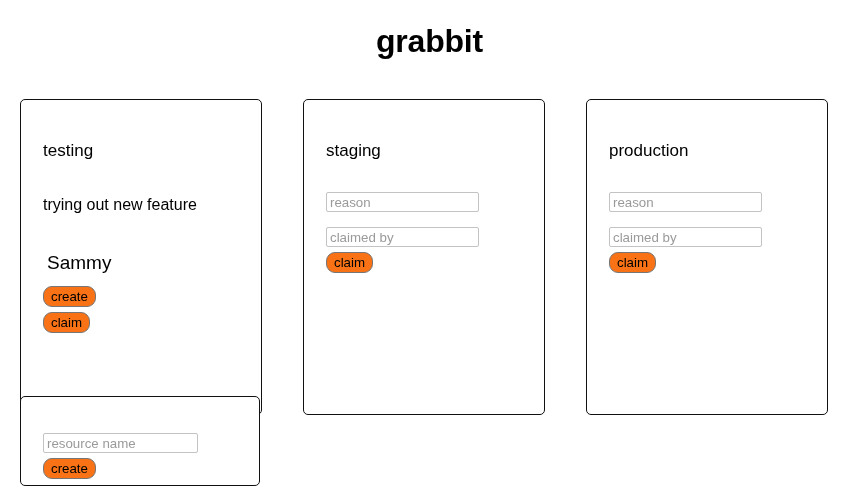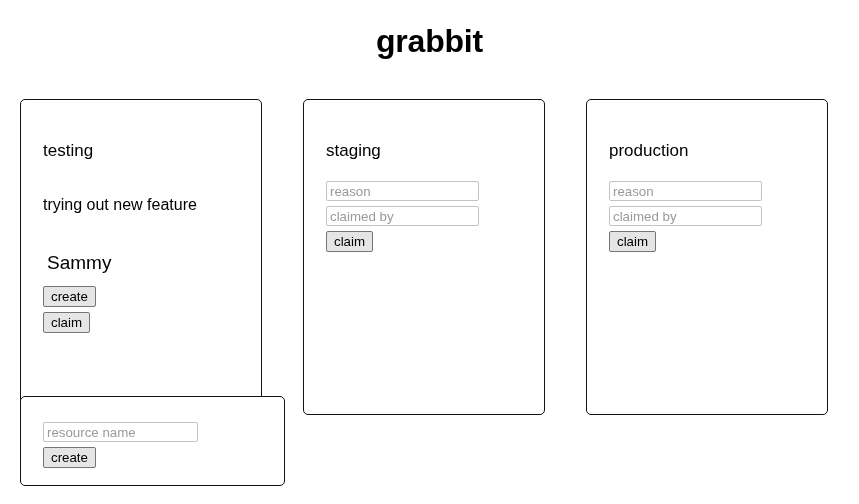--- a/index.html
+++ b/index.html
@@ -101,47 +101,47 @@
     width: 153px;
     height: 20px;
     font-size: 13.3px;
     font-family: "Liberation Sans", sans-serif;
     padding: 1px 3px;
     border: 1px solid #c3c3c3;
     border-radius: 2px;
     background: #ffffff;
     color: #000000;
     outline: none;
-    margin: 4px 0 5px 0;
+    margin: 15px 0 5px 0;
   }
   input[type="text"]::placeholder {
     color: #9a9a9a;
     opacity: 1;
   }
 
   button {
     display: block;
     font-family: "Liberation Sans", sans-serif;
     font-size: 13.3px;
     line-height: normal;
     padding: 2px 7px;
     border: 1px solid #767676;
-    border-radius: 2px;
-    background: #e5e5e5;
+    border-radius: 9px;
+    background: #f97316;
     color: #000000;
     cursor: pointer;
     margin: 0 0 5px 0;
   }
 
   .create-card {
     box-sizing: border-box;
     position: absolute;
     left: 20px;
     top: 396px;
-    width: 265px;
+    width: 240px;
     height: 90px;
     border: 1px solid #111111;
     border-radius: 5px;
     background: #ffffff;
   }
 
   .create-form {
     position: absolute;
     top: 21px;
     left: 22px;

